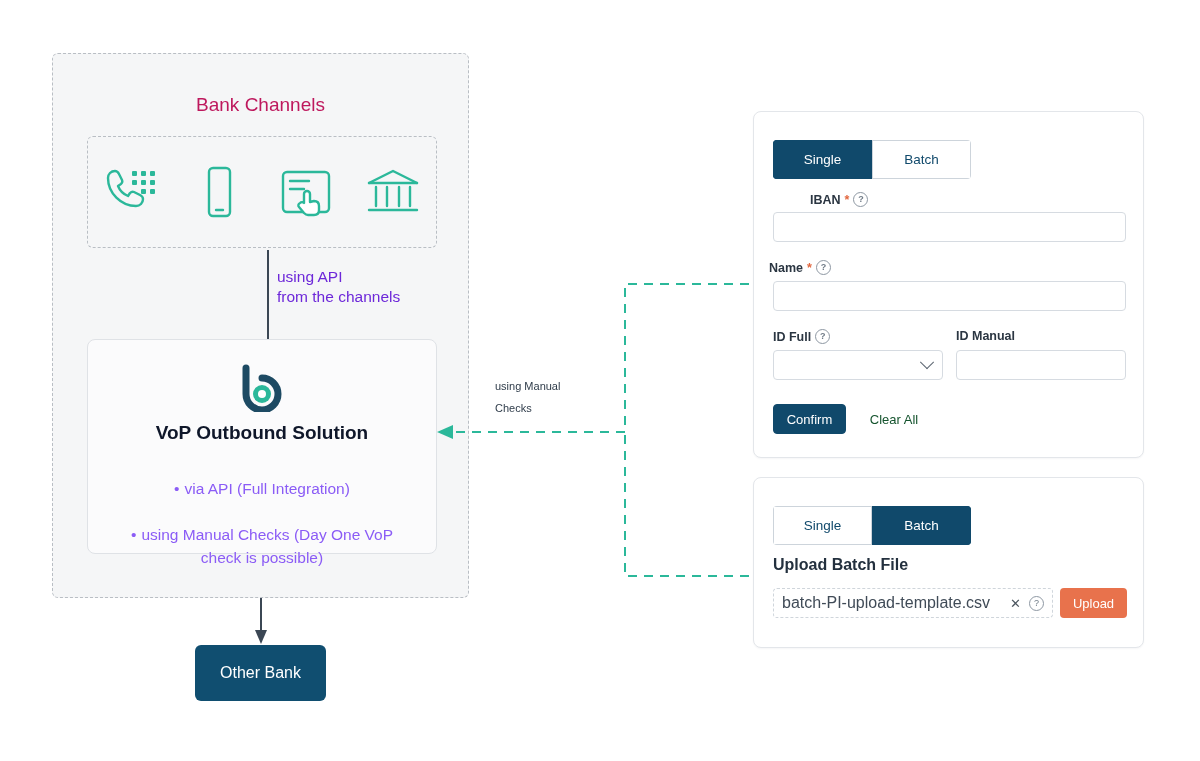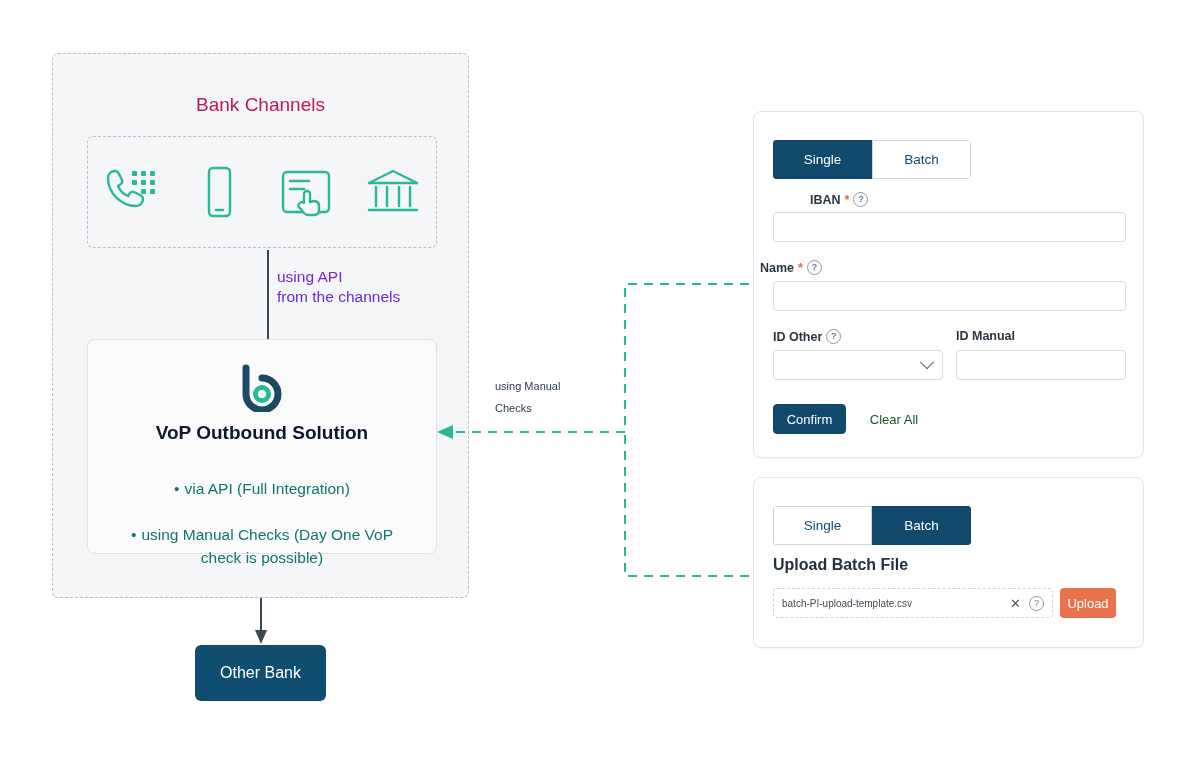--- a/index.html
+++ b/index.html
@@ -98,21 +98,21 @@
   #vop-title {
     margin-top: 10px;
     font-size: 19px;
     font-weight: bold;
     color: #0f172a;
   }
   #vop-bullets {
     margin: 10px 22px 0 22px;
     font-size: 15.5px;
     line-height: 23px;
-    color: #0f766e;
+    color: #8b5cf6;
   }
   .vop-bullet {
     white-space: pre-line;
   }
   .vop-bullet .dot { margin-right: 5px; }
 
   
   #otherbank-arrow {
     position: absolute;
     left: 246px;
@@ -268,36 +268,36 @@
     border: 1px dashed #cfd5db;
     border-radius: 4px;
     box-sizing: border-box;
     display: flex;
     align-items: center;
     padding: 0 8px;
     gap: 8px;
   }
   #file-name {
     flex: 1;
-    font-size: 10px;
+    font-size: 16px;
     color: #404b57;
     white-space: nowrap;
     overflow: hidden;
     text-overflow: ellipsis;
   }
   #file-clear {
     font-size: 13px;
     color: #4c565f;
     cursor: pointer;
   }
   #upload-btn {
     position: absolute;
     left: 306px;
     top: 110px;
-    width: 56px;
+    width: 67px;
     height: 30px;
     background: #e8724c;
     color: #ffffff;
     border-radius: 4px;
     font-size: 13px;
     display: flex;
     align-items: center;
     justify-content: center;
     cursor: pointer;
   }
@@ -413,29 +413,29 @@
     <div class="seg-btn inactive">Batch</div>
   </div>
 
   <div class="field-label" style="left:19px; top:80px;margin-left:37px;">
     <span>IBAN</span>
     <span class="req">*</span>
     <span class="help">?</span>
   </div>
   <input class="text-input" style="left: 19px; top: 100px; width: 353px;" value="">
 
-  <div class="field-label" style="left:6px; top:148px;">
+  <div class="field-label" style="left:15px; top:148px;">
     <span>Name</span>
     <span class="req">*</span>
     <span class="help">?</span>
   </div>
   <input class="text-input" style="left: 19px; top: 169px; width: 353px;" value="">
 
   <div class="field-label" style="left:19px; top:217px;">
-    <span>ID Other</span>
+    <span>ID Full</span>
     <span class="help">?</span>
   </div>
   <div class="select-input" style="left:19px; top:238px; width:170px;">
     <span class="chev"></span>
   </div>
 
   <div class="field-label" style="left:202px; top:217px;">
     <span>ID Manual</span>
   </div>
   <input class="text-input" style="left: 202px; top: 238px; width: 170px;" value="">

